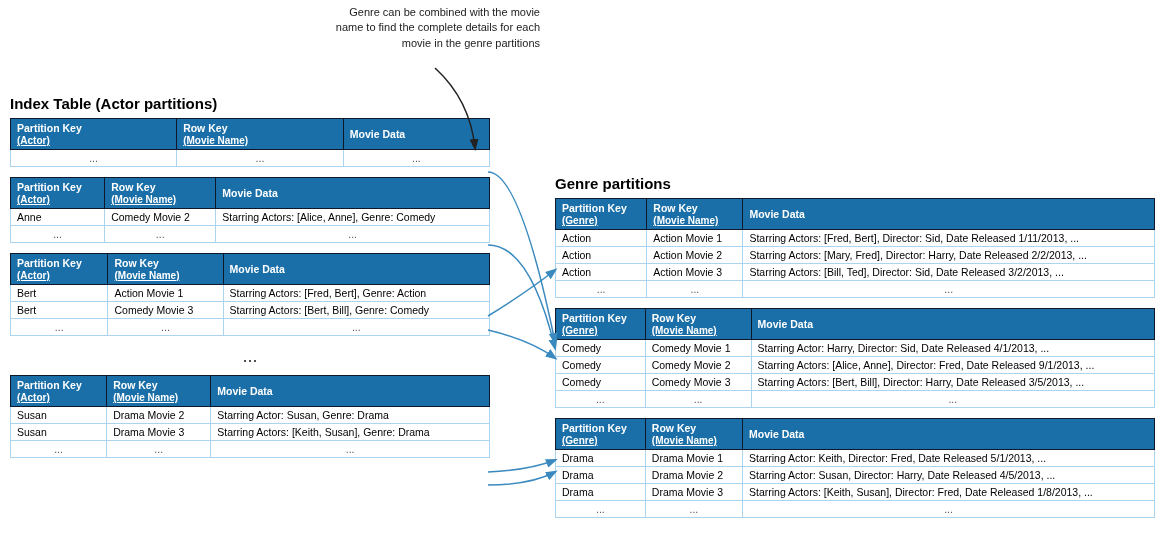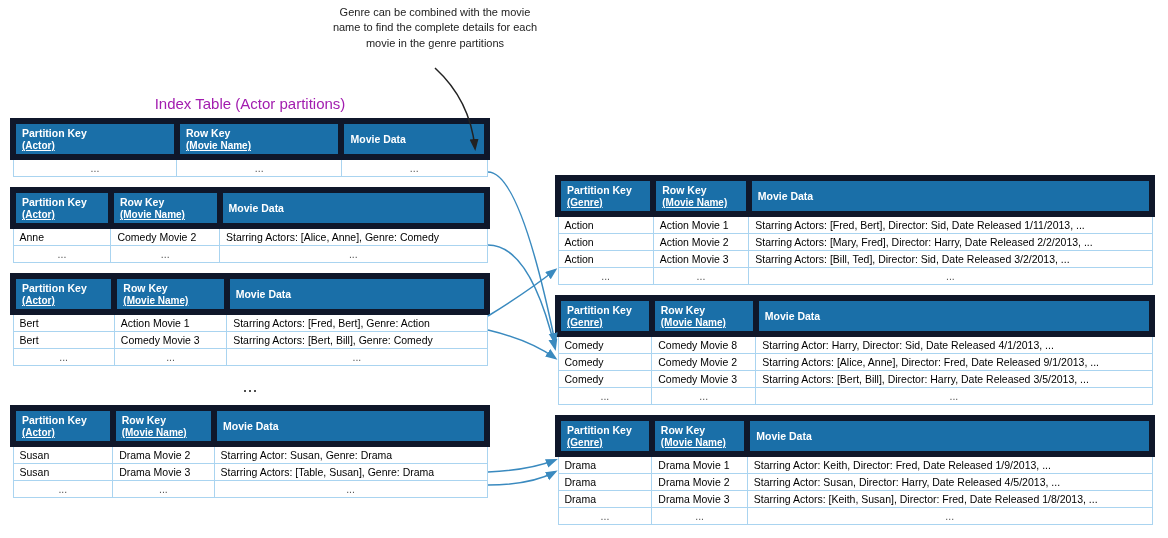--- a/index.html
+++ b/index.html
@@ -12,24 +12,23 @@
       position: relative;
       overflow: hidden;
     }
     .page-container {
       position: relative;
       width: 1168px;
       min-height: 538px;
       padding: 10px;
     }
     .section-title {
-      color: #a21caf;
+      color: #000000;
       font-size: 15px;
-      font-weight: normal;
-      text-align: center;
+      font-weight: bold;
       margin-bottom: 6px;
     }
     .index-section {
       position: absolute;
       left: 10px;
       top: 95px;
       width: 480px;
     }
     .genre-section {
       position: absolute;
@@ -42,21 +41,21 @@
       border-collapse: collapse;
       margin-bottom: 10px;
       font-size: 10.5px;
     }
     .partition-table th {
       background: #1a6fa8;
       color: #fff;
       padding: 3px 6px;
       text-align: left;
       font-weight: bold;
-      border: 6px solid #0f172a;
+      border: 1px solid #0f172a;
     }
     .partition-table td {
       padding: 2px 6px;
       border: 1px solid #aad4f0;
       background: #fff;
       white-space: nowrap;
     }
     .partition-table tr.dots td {
       color: #555;
       border: 1px solid #aad4f0;
@@ -67,21 +66,21 @@
       color: #333;
       font-size: 18px;
       margin: 4px 0 8px 0;
       display: block;
     }
     .annotation-box {
       position: absolute;
       top: 5px;
       left: 330px;
       width: 210px;
-      text-align: center;
+      text-align: right;
       font-size: 11px;
       color: #222;
       line-height: 1.4;
     }
     
     .arrows-svg {
       position: absolute;
       top: 0;
       left: 0;
       width: 1168px;
@@ -184,32 +183,33 @@
       </thead>
       <tbody>
         <tr>
           <td>Susan</td>
           <td>Drama Movie 2</td>
           <td>Starring Actor: Susan, Genre: Drama</td>
         </tr>
         <tr>
           <td>Susan</td>
           <td>Drama Movie 3</td>
-          <td>Starring Actors: [Table, Susan], Genre: Drama</td>
+          <td>Starring Actors: [Keith, Susan], Genre: Drama</td>
         </tr>
         <tr class="dots">
           <td>...</td>
           <td>...</td>
           <td>...</td>
         </tr>
       </tbody>
     </table>
   </div>
 
   <div class="genre-section">
+    <div class="section-title">Genre partitions</div>
 
     <table class="partition-table">
       <thead>
         <tr>
           <th>Partition Key<br><span class="th-small">(Genre)</span></th>
           <th>Row Key<br><span class="th-small">(Movie Name)</span></th>
           <th>Movie Data</th>
         </tr>
       </thead>
       <tbody>
@@ -240,21 +240,21 @@
       <thead>
         <tr>
           <th>Partition Key<br><span class="th-small">(Genre)</span></th>
           <th>Row Key<br><span class="th-small">(Movie Name)</span></th>
           <th>Movie Data</th>
         </tr>
       </thead>
       <tbody>
         <tr>
           <td>Comedy</td>
-          <td>Comedy Movie 8</td>
+          <td>Comedy Movie 1</td>
           <td>Starring Actor: Harry, Director: Sid, Date Released 4/1/2013, ...</td>
         </tr>
         <tr>
           <td>Comedy</td>
           <td>Comedy Movie 2</td>
           <td>Starring Actors: [Alice, Anne], Director: Fred, Date Released 9/1/2013, ...</td>
         </tr>
         <tr>
           <td>Comedy</td>
           <td>Comedy Movie 3</td>
@@ -273,21 +273,21 @@
         <tr>
           <th>Partition Key<br><span class="th-small">(Genre)</span></th>
           <th>Row Key<br><span class="th-small">(Movie Name)</span></th>
           <th>Movie Data</th>
         </tr>
       </thead>
       <tbody>
         <tr>
           <td>Drama</td>
           <td>Drama Movie 1</td>
-          <td>Starring Actor: Keith, Director: Fred, Date Released 1/9/2013, ...</td>
+          <td>Starring Actor: Keith, Director: Fred, Date Released 5/1/2013, ...</td>
         </tr>
         <tr>
           <td>Drama</td>
           <td>Drama Movie 2</td>
           <td>Starring Actor: Susan, Director: Harry, Date Released 4/5/2013, ...</td>
         </tr>
         <tr>
           <td>Drama</td>
           <td>Drama Movie 3</td>
           <td>Starring Actors: [Keith, Susan], Director: Fred, Date Released 1/8/2013, ...</td>

